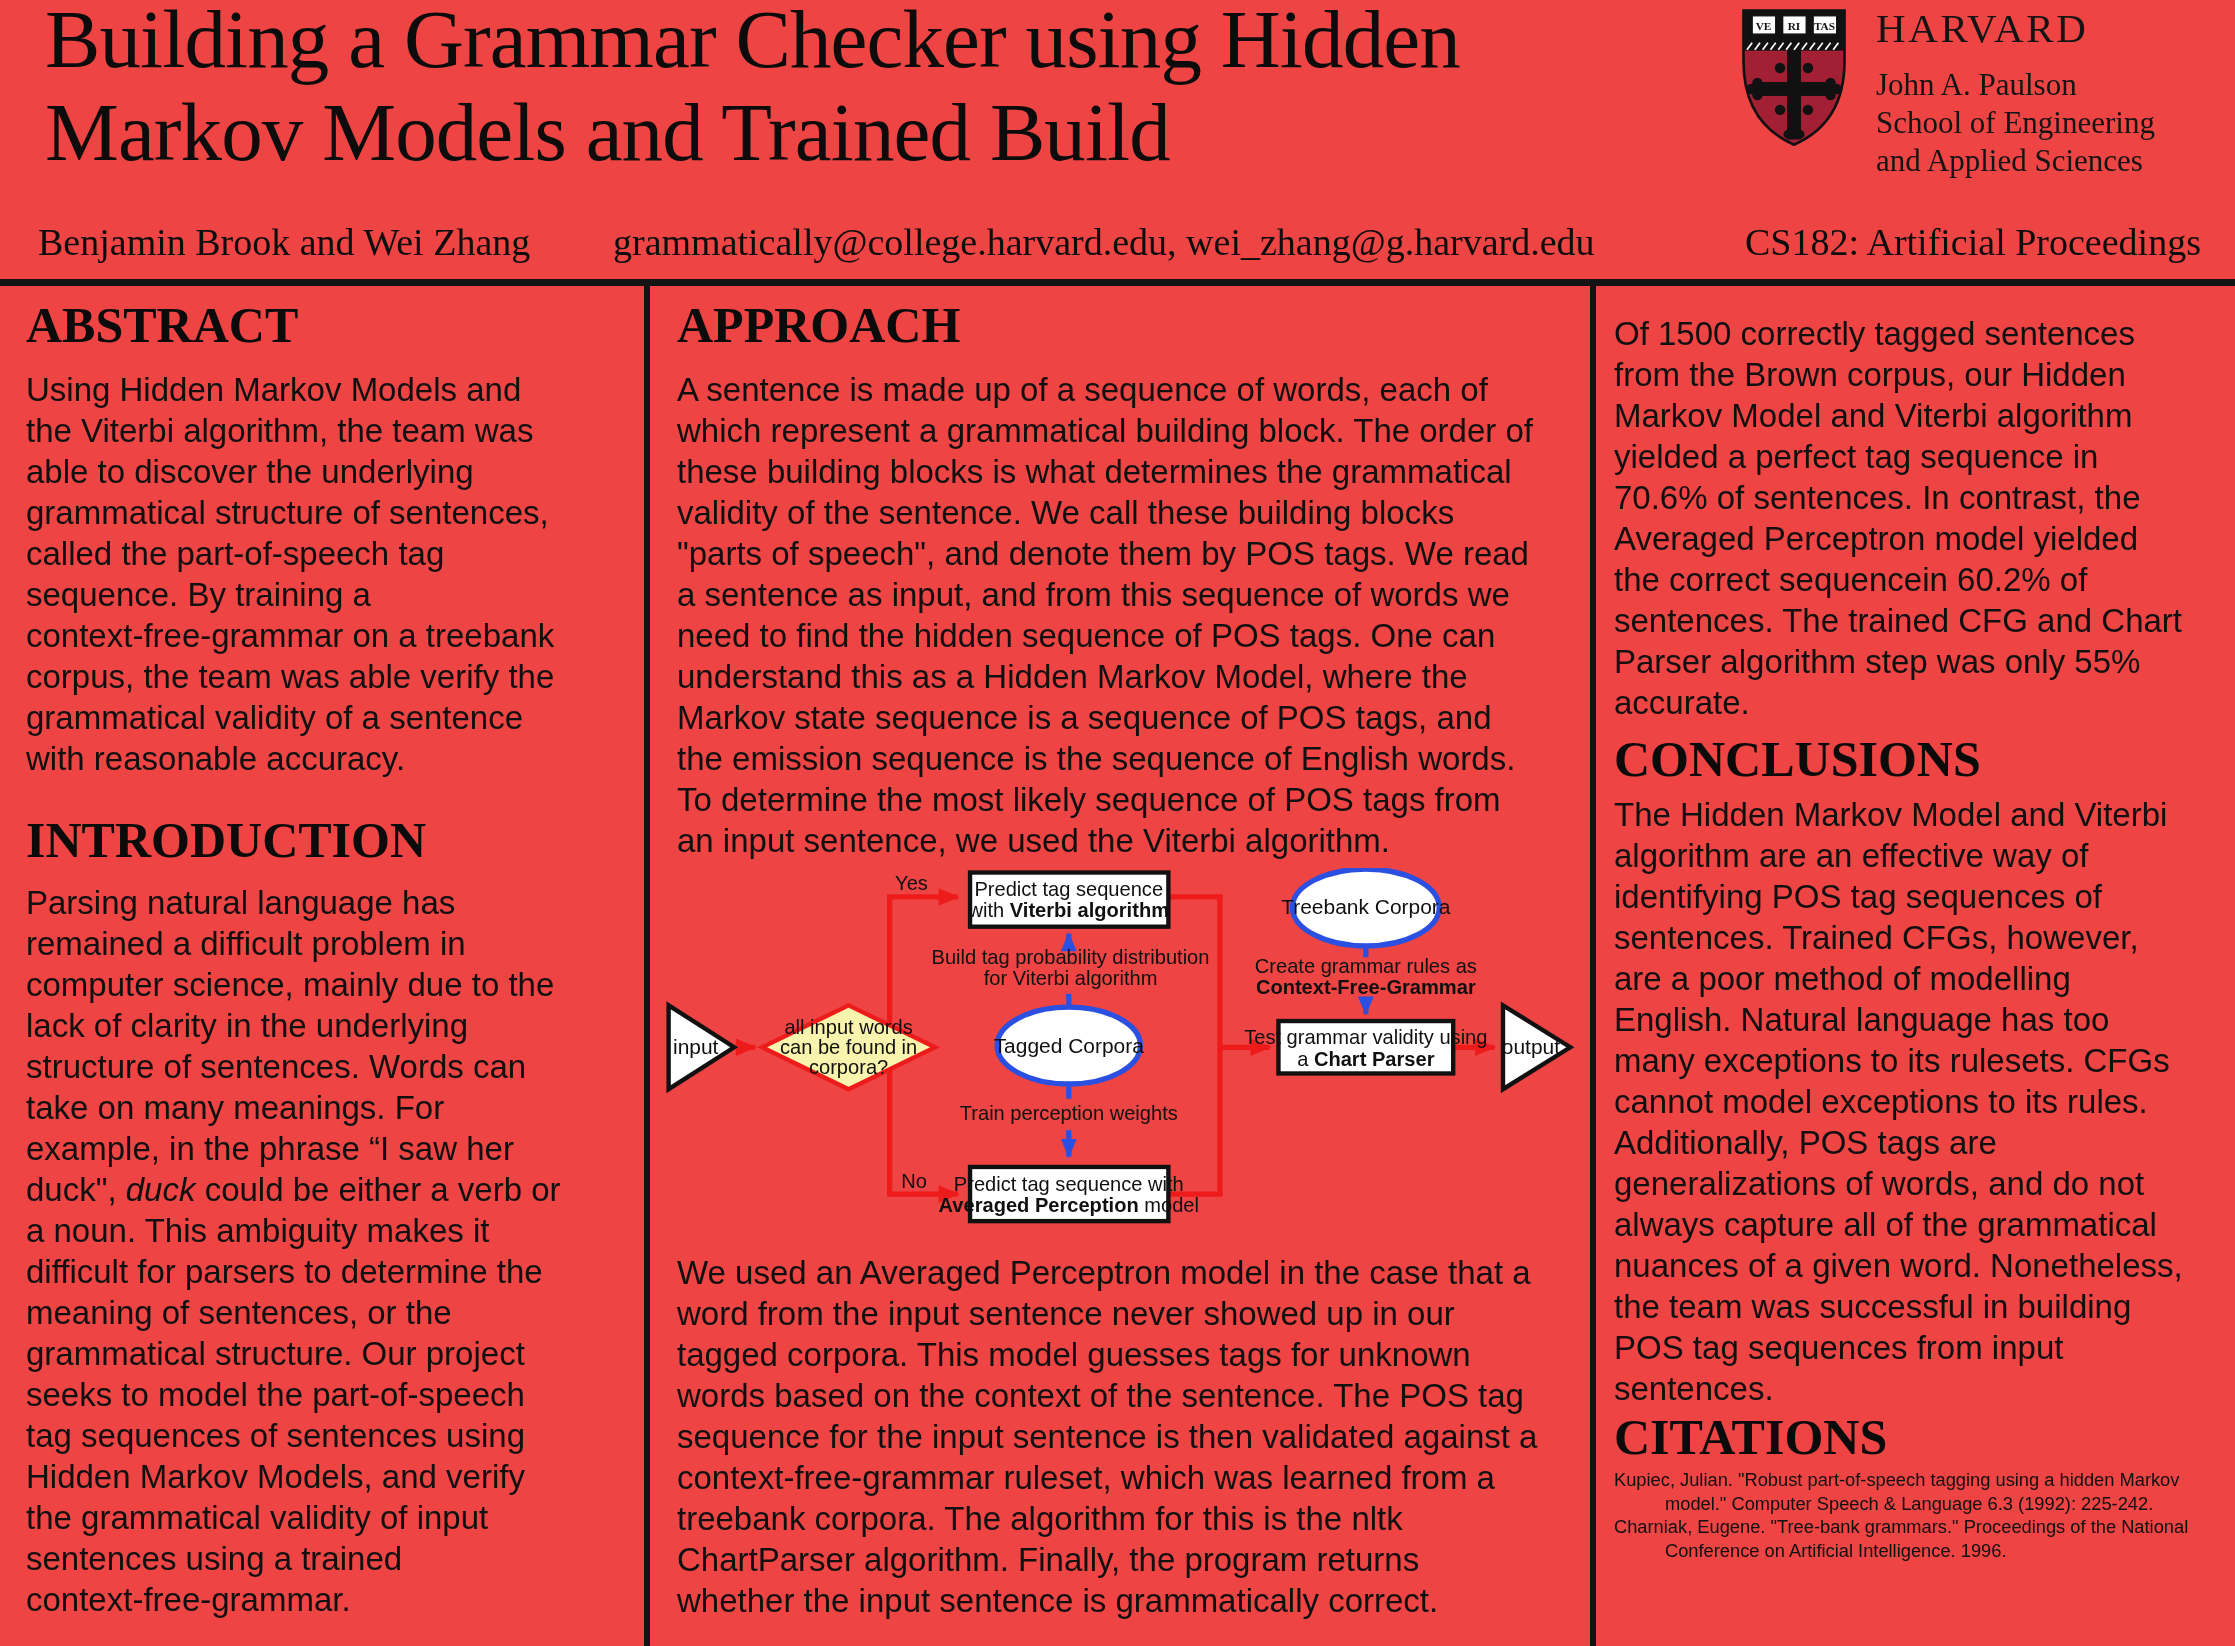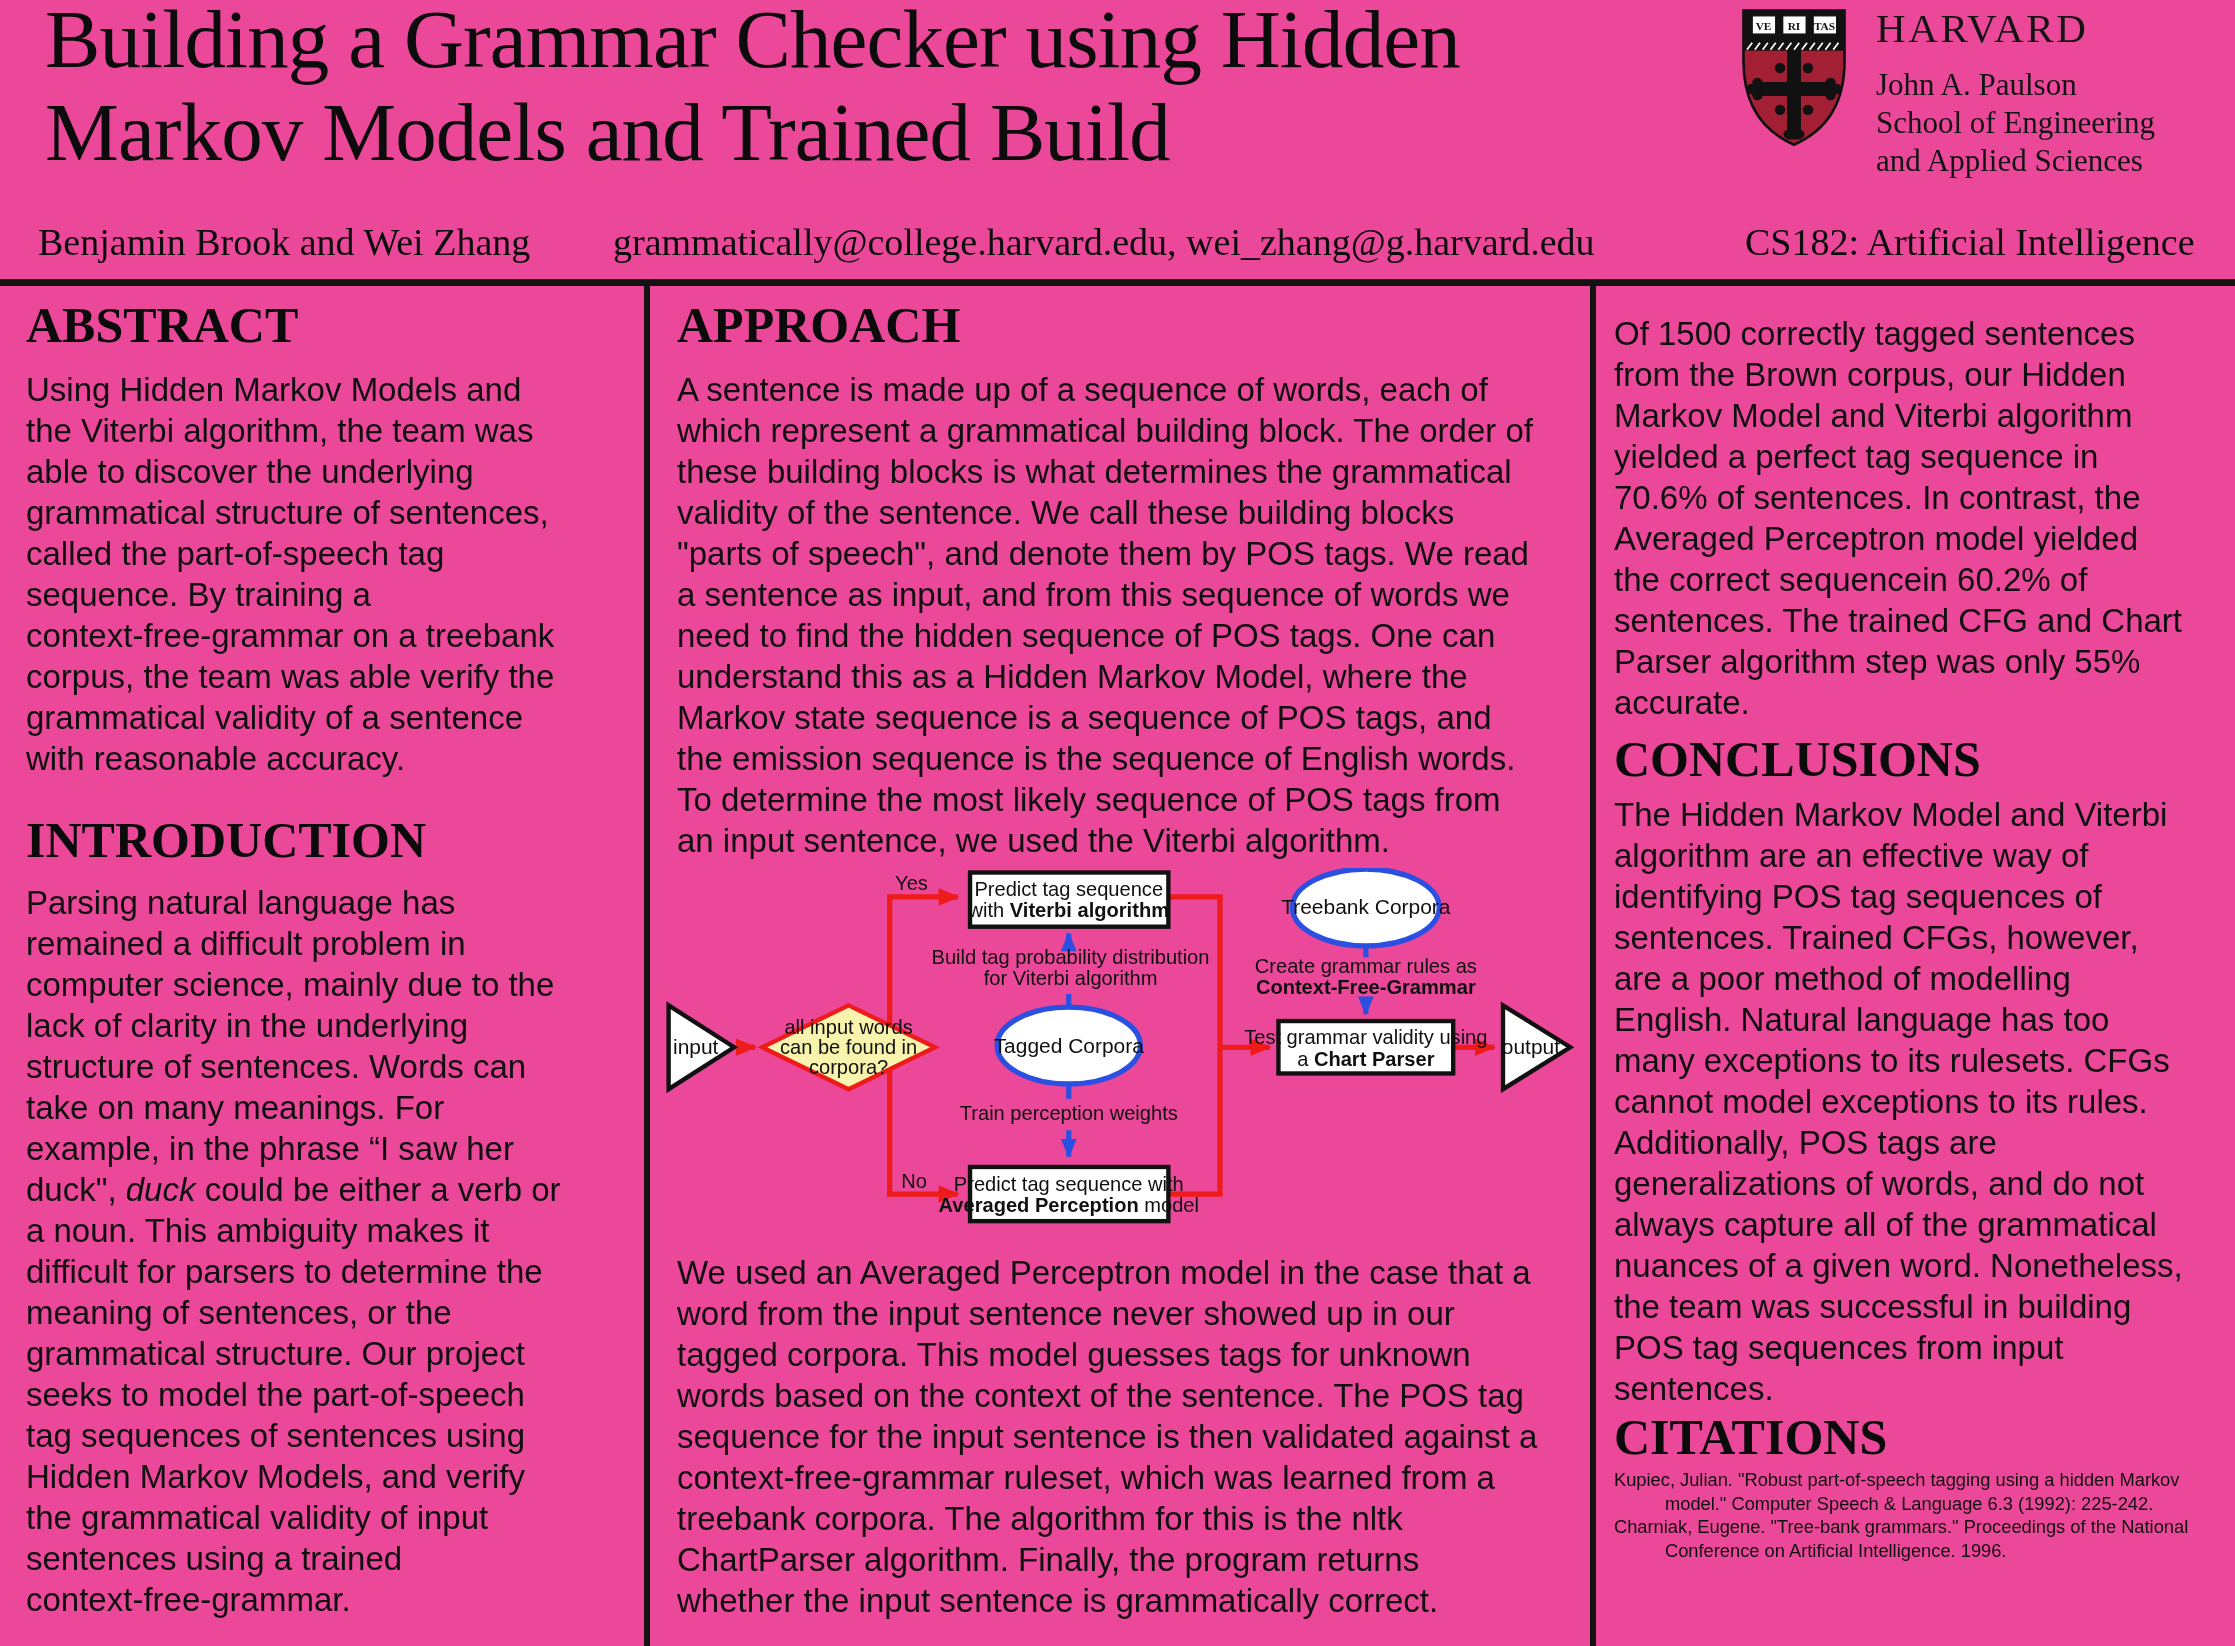--- a/index.html
+++ b/index.html
@@ -1,16 +1,16 @@
 <!DOCTYPE html>
 <html style="font-size:14px"><head>
 <meta charset="utf-8">
 <style>
   html,body{margin:0;padding:0;background:#ffffff;}
-  .poster{position:relative;width:2236px;height:1646px;background:#ec4899;overflow:hidden;
+  .poster{position:relative;width:2236px;height:1646px;background:#ef4444;overflow:hidden;
           font-family:"Liberation Sans",sans-serif;color:#0d0d0d;}
   .title{position:absolute;left:45px;top:-7px;font:400 83px/93px "Liberation Serif",serif;
          color:#0c0c0c;white-space:nowrap;letter-spacing:-0.9px;}
   .byline span{position:absolute;top:220px;font:400 38px/45px "Liberation Serif",serif;white-space:nowrap;}
   .by-authors{left:38px;} .by-emails{left:613px;} .by-course{left:1745px;}
   .hrule{position:absolute;left:0;top:279px;width:2236px;height:7px;background:#131313;}
   .vrule{position:absolute;top:286px;width:6.1px;height:1361px;background:#131313;}
   .vrule.v1{left:644px;} .vrule.v2{left:1590px;}
   .logo-shield{position:absolute;left:1740px;top:7px;}
   .logo-word{position:absolute;left:1876px;top:5.2px;font:400 41px/47px "Liberation Serif",serif;
@@ -34,21 +34,21 @@
 <div class="poster">
 
   <div class="title">
     <div>Building a Grammar Checker using Hidden</div>
     <div>Markov Models and Trained Build</div>
   </div>
 
   <div class="byline">
     <span class="by-authors">Benjamin Brook and Wei Zhang</span>
     <span class="by-emails">grammatically@college.harvard.edu, wei_zhang@g.harvard.edu</span>
-    <span class="by-course">CS182: Artificial Intelligence</span>
+    <span class="by-course">CS182: Artificial Proceedings</span>
   </div>
 
   <svg class="logo-shield" width="108" height="143" viewBox="0 0 124 164">
     <path d="M4,4 H120 V62 C120,112 99,142 62,158 C25,142 4,112 4,62 Z" stroke="#111" stroke-width="3" fill="#A31F34"></path>
     <rect x="5" y="4" width="114" height="36" fill="#111"></rect>
 
     <g fill="#111">
       <rect x="54" y="40" width="16" height="112"></rect>
       <rect x="18" y="86" width="88" height="16"></rect>
       <circle cx="20" cy="87" r="6"></circle>

